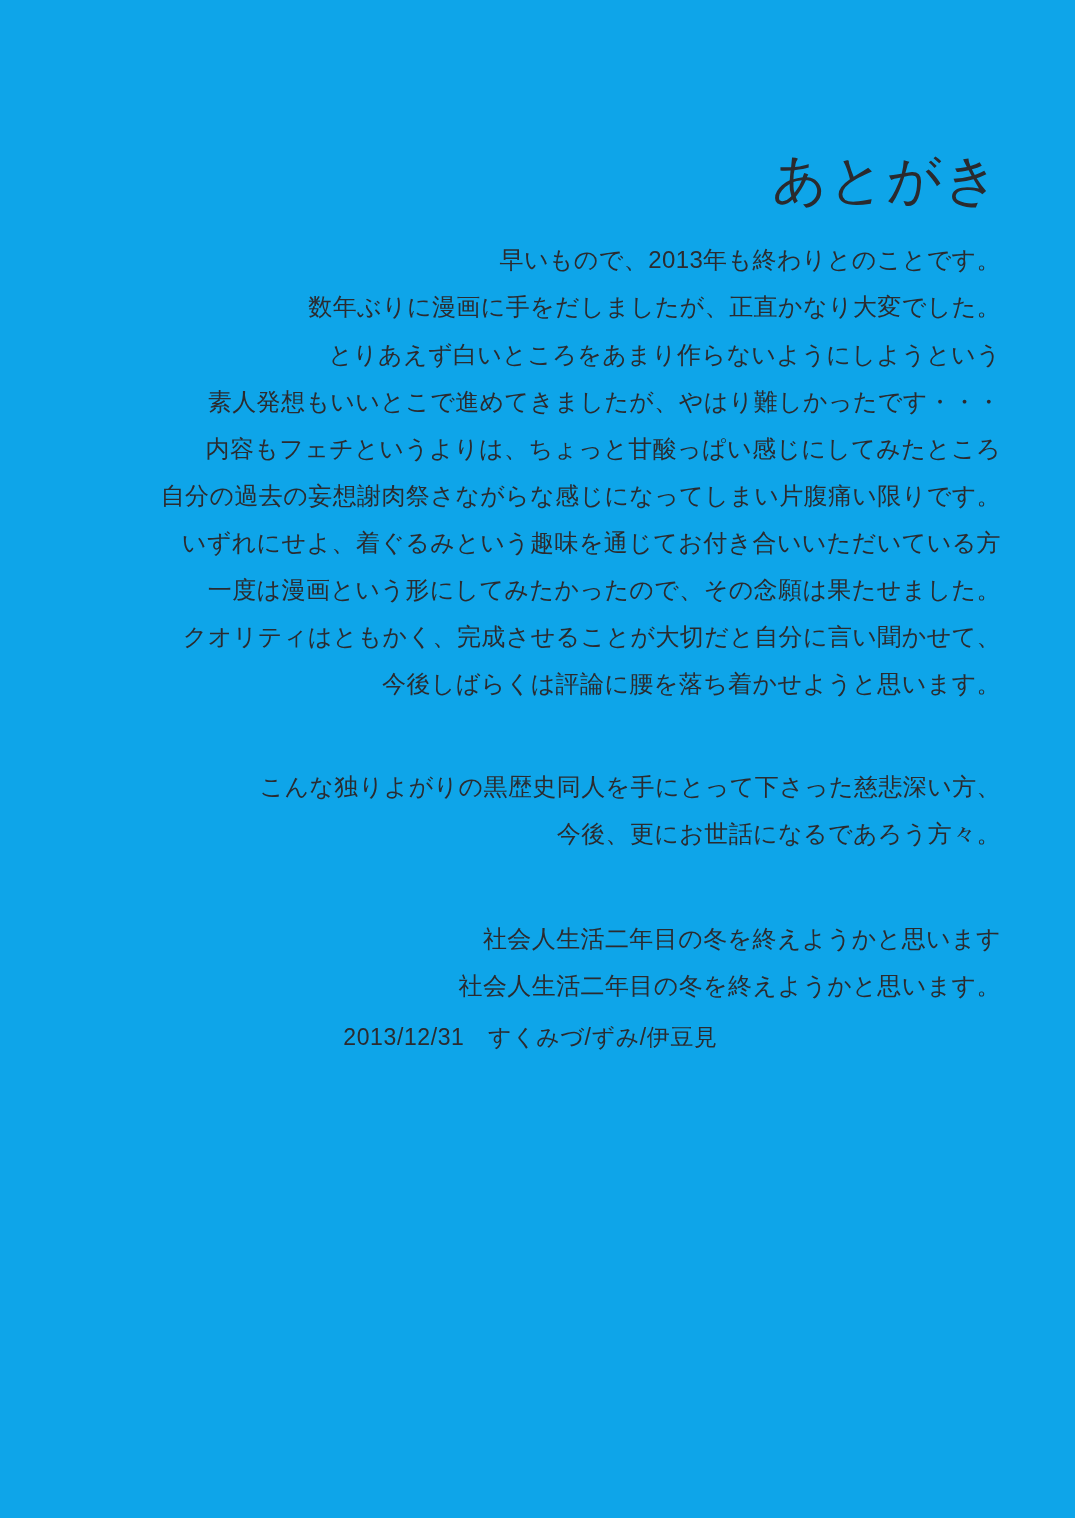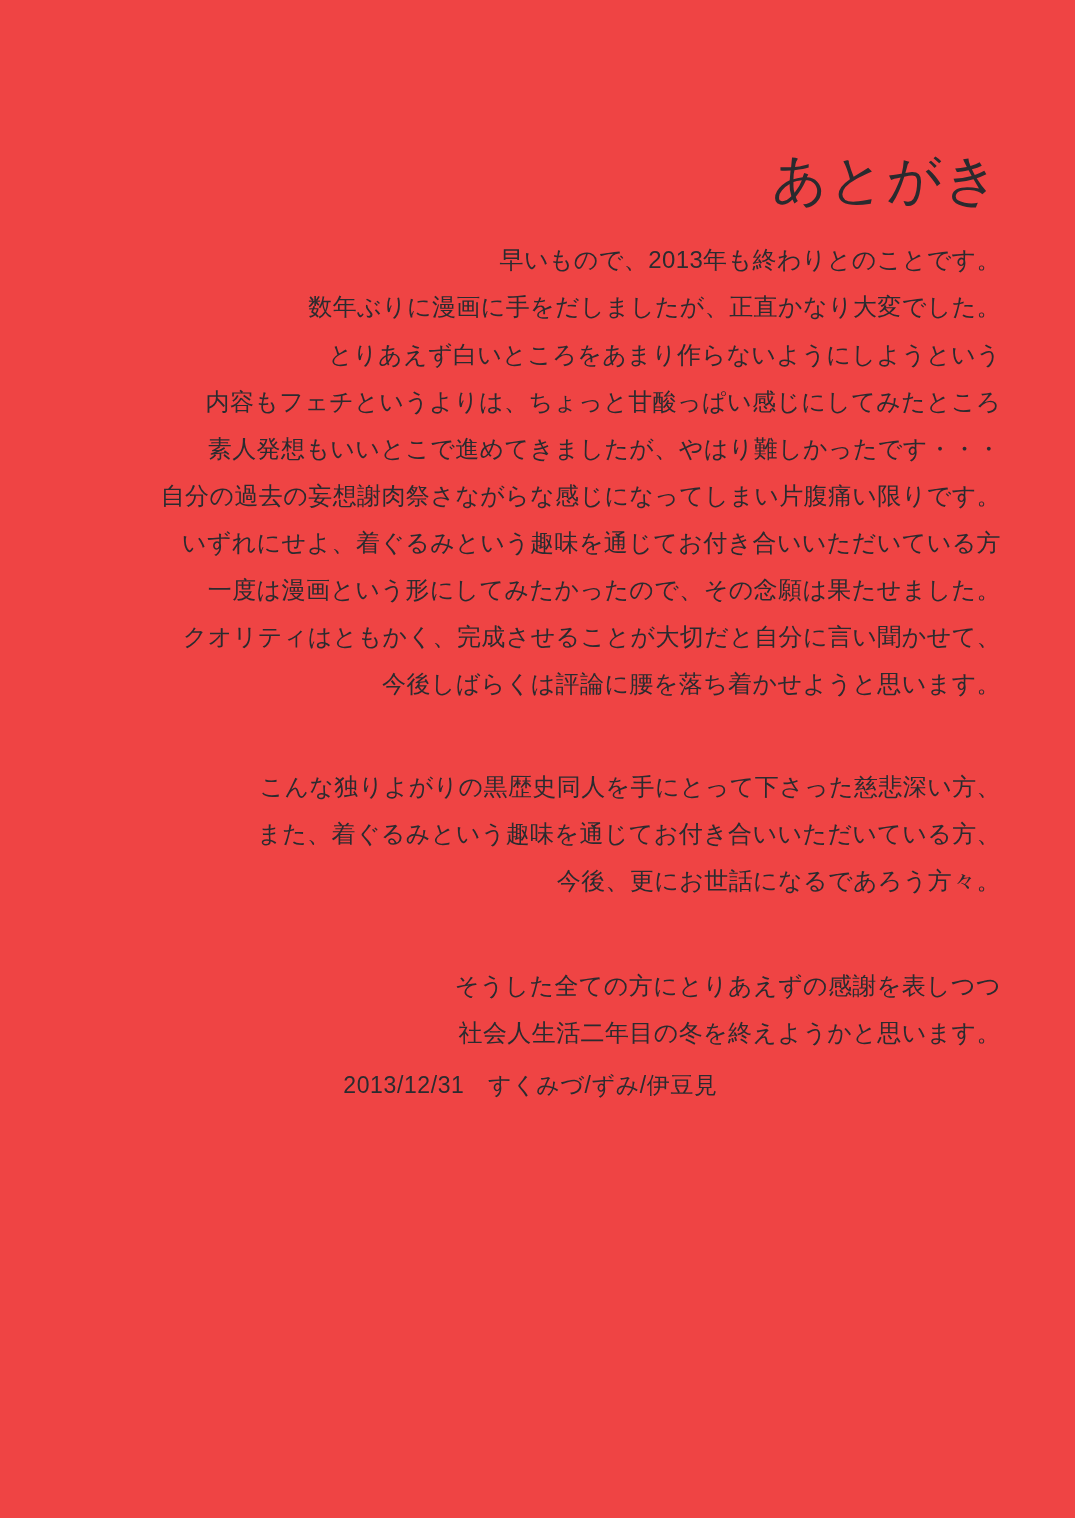--- a/index.html
+++ b/index.html
@@ -13,21 +13,21 @@
     font-family: "Liberation Sans", "DejaVu Sans", sans-serif;
     color: #231f20;
     -webkit-font-smoothing: antialiased;
   }
   .page {
     position: relative;
     width: 1075px;
     height: 1518px;
     box-sizing: border-box;
     padding: 0 60px 0 60px;
-    background: #ef4444;
+    background: #0ea5e9;
     overflow: hidden;
   }
   .title {
     text-align: right;
     font-size: 54px;
     line-height: 1.1;
     letter-spacing: 2px;
     color: #2a2a2e;
     margin: 0;
     padding-top: 150px;
@@ -71,41 +71,40 @@
 <body>
 
 <div class="page">
 
   <h1 class="title">あとがき</h1>
 
   <div class="body-block">
     <p>早いもので、2013年も終わりとのことです。</p>
     <p>数年ぶりに漫画に手をだしましたが、正直かなり大変でした。</p>
     <p>とりあえず白いところをあまり作らないようにしようという</p>
+    <p>素人発想もいいとこで進めてきましたが、やはり難しかったです・・・</p>
     <p>内容もフェチというよりは、ちょっと甘酸っぱい感じにしてみたところ</p>
-    <p>素人発想もいいとこで進めてきましたが、やはり難しかったです・・・</p>
     <p>自分の過去の妄想謝肉祭さながらな感じになってしまい片腹痛い限りです。</p>
     <p>いずれにせよ、着ぐるみという趣味を通じてお付き合いいただいている方</p>
     <p>一度は漫画という形にしてみたかったので、その念願は果たせました。</p>
     <p>クオリティはともかく、完成させることが大切だと自分に言い聞かせて、</p>
     <p>今後しばらくは評論に腰を落ち着かせようと思います。</p>
   </div>
 
   <div class="block-gap"></div>
 
   <div class="body-block" style="margin-top:0;">
     <p>こんな独りよがりの黒歴史同人を手にとって下さった慈悲深い方、</p>
-    <p>また、着ぐるみという趣味を通じてお付き合いいただいている方、</p>
     <p>今後、更にお世話になるであろう方々。</p>
   </div>
 
   <div class="block-gap-2"></div>
 
   <div class="body-block" style="margin-top:0;">
-    <p>そうした全ての方にとりあえずの感謝を表しつつ</p>
+    <p>社会人生活二年目の冬を終えようかと思います</p>
     <p>社会人生活二年目の冬を終えようかと思います。</p>
   </div>
 
   <div class="sign">
     <p>2013/12/31　すくみづ/ずみ/伊豆見</p>
   </div>
 
 </div>
 
 </body></html>

